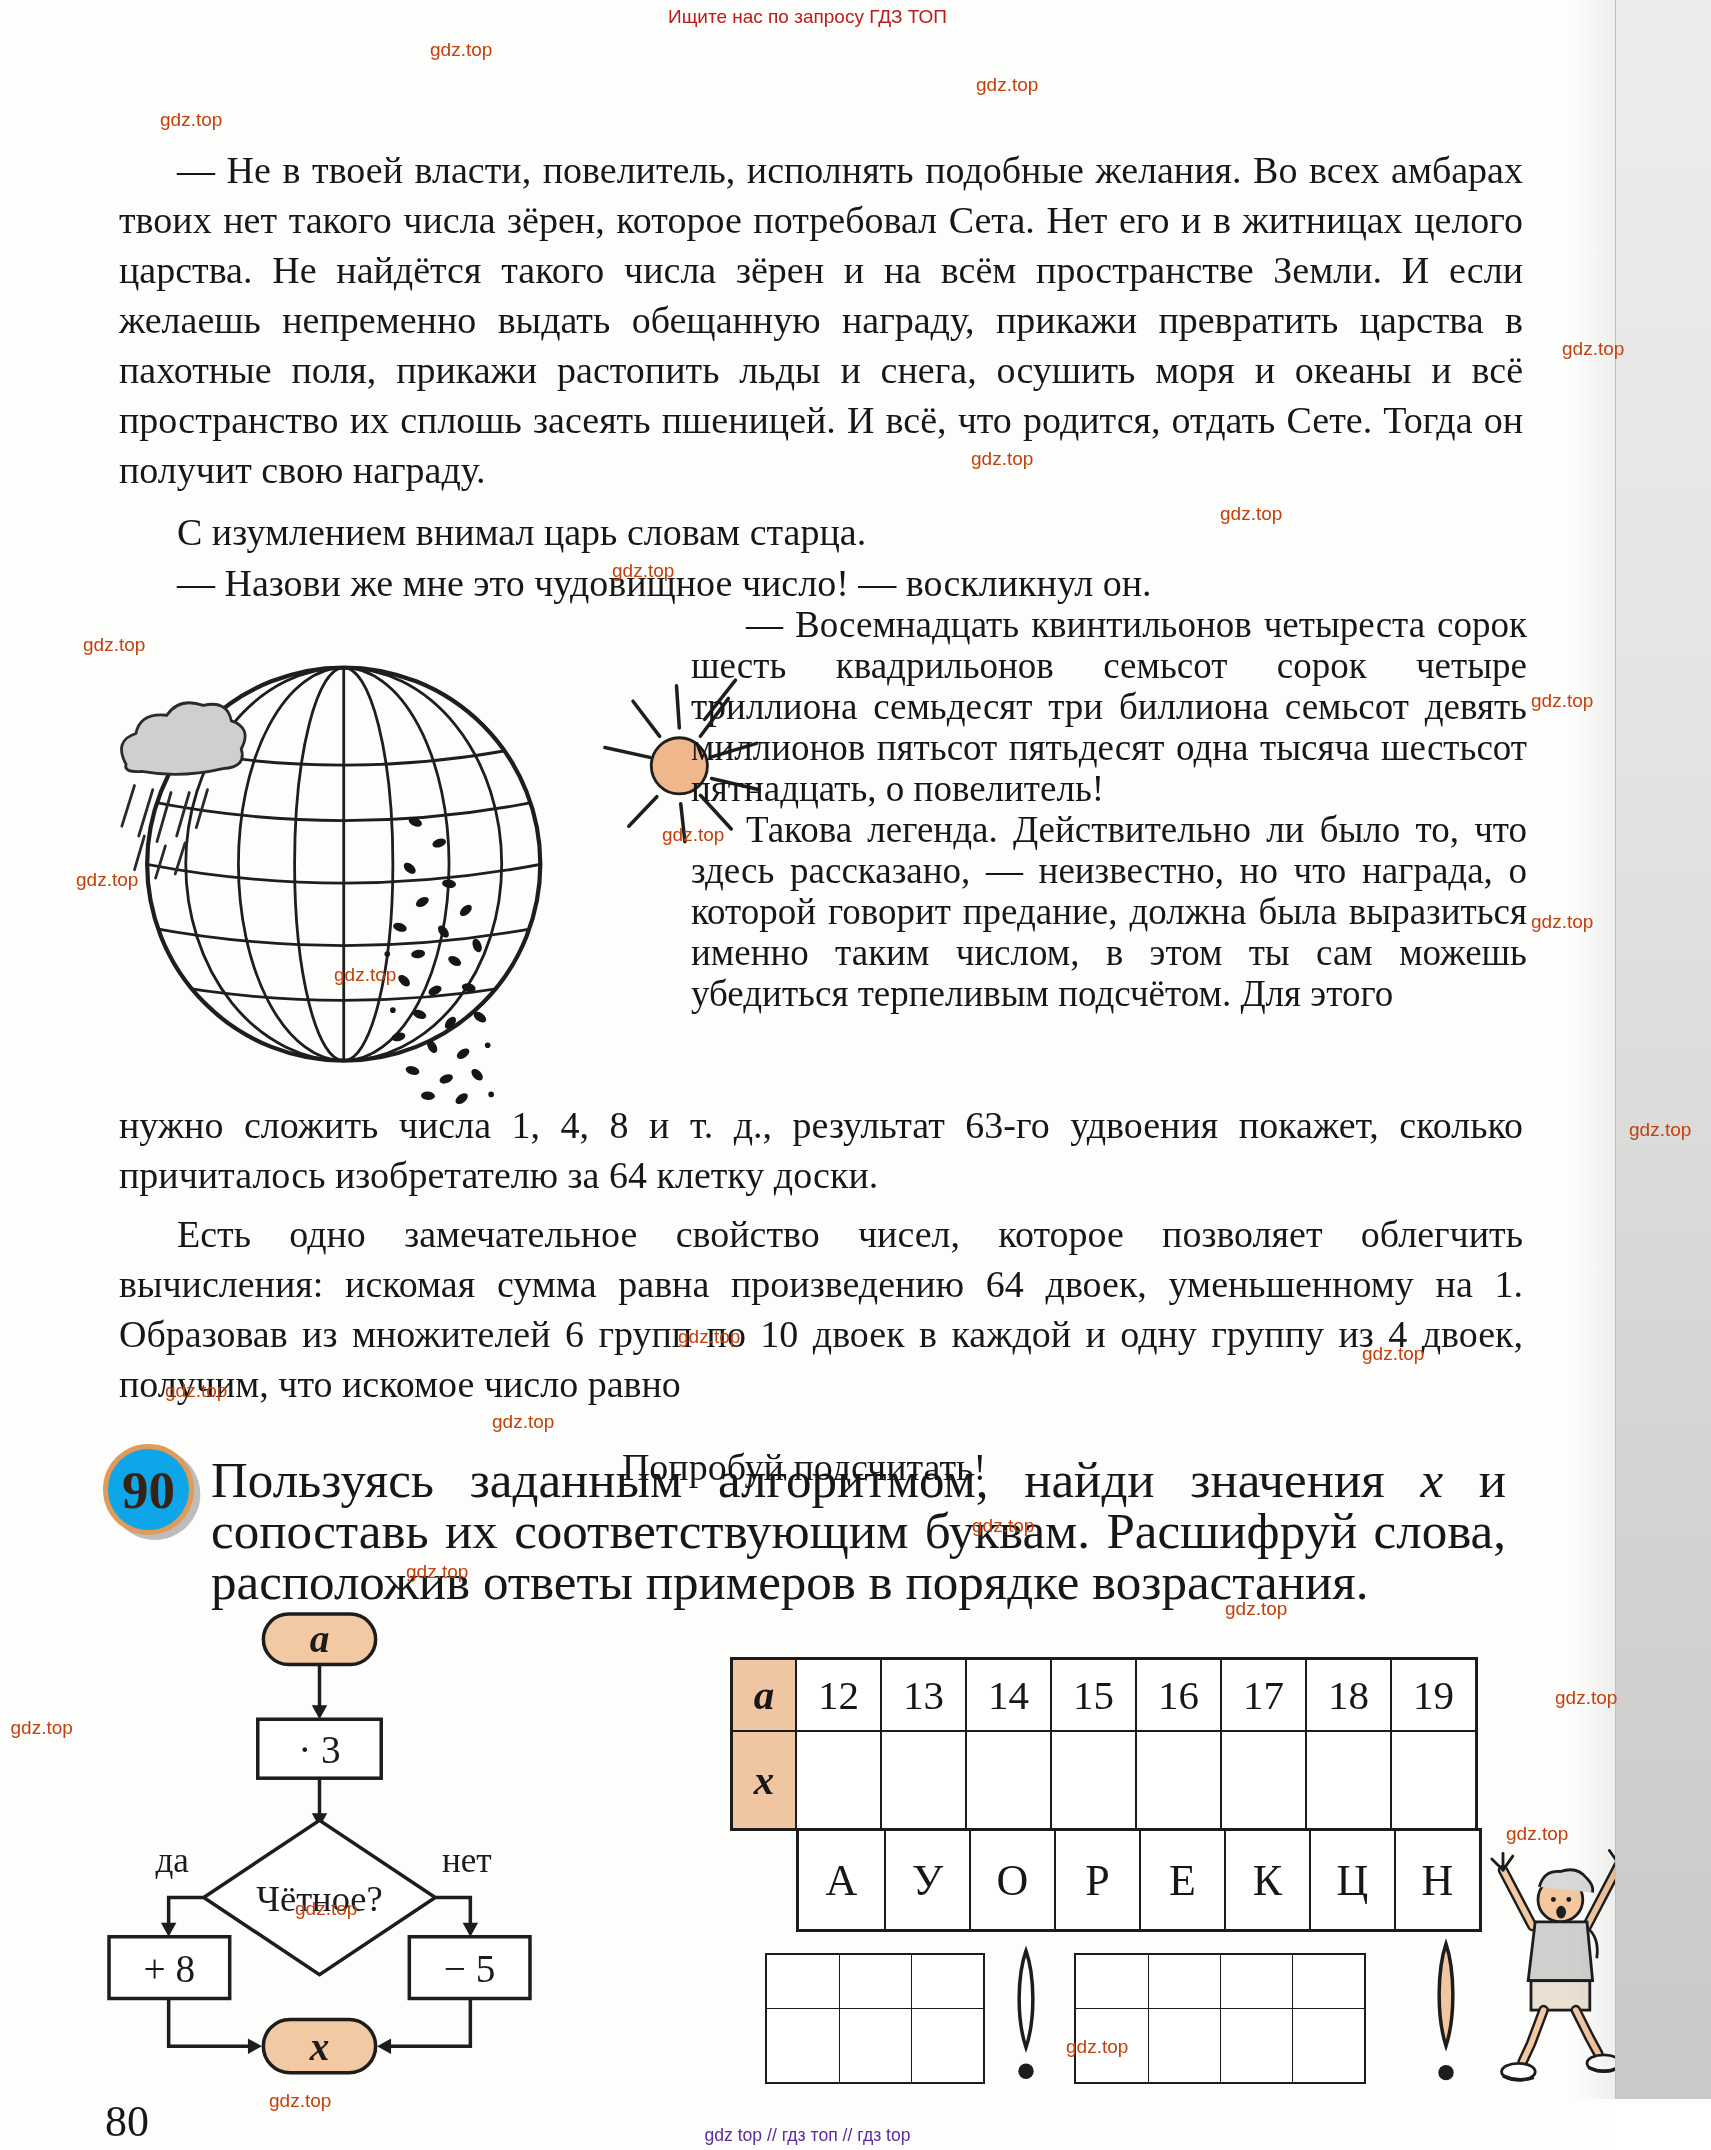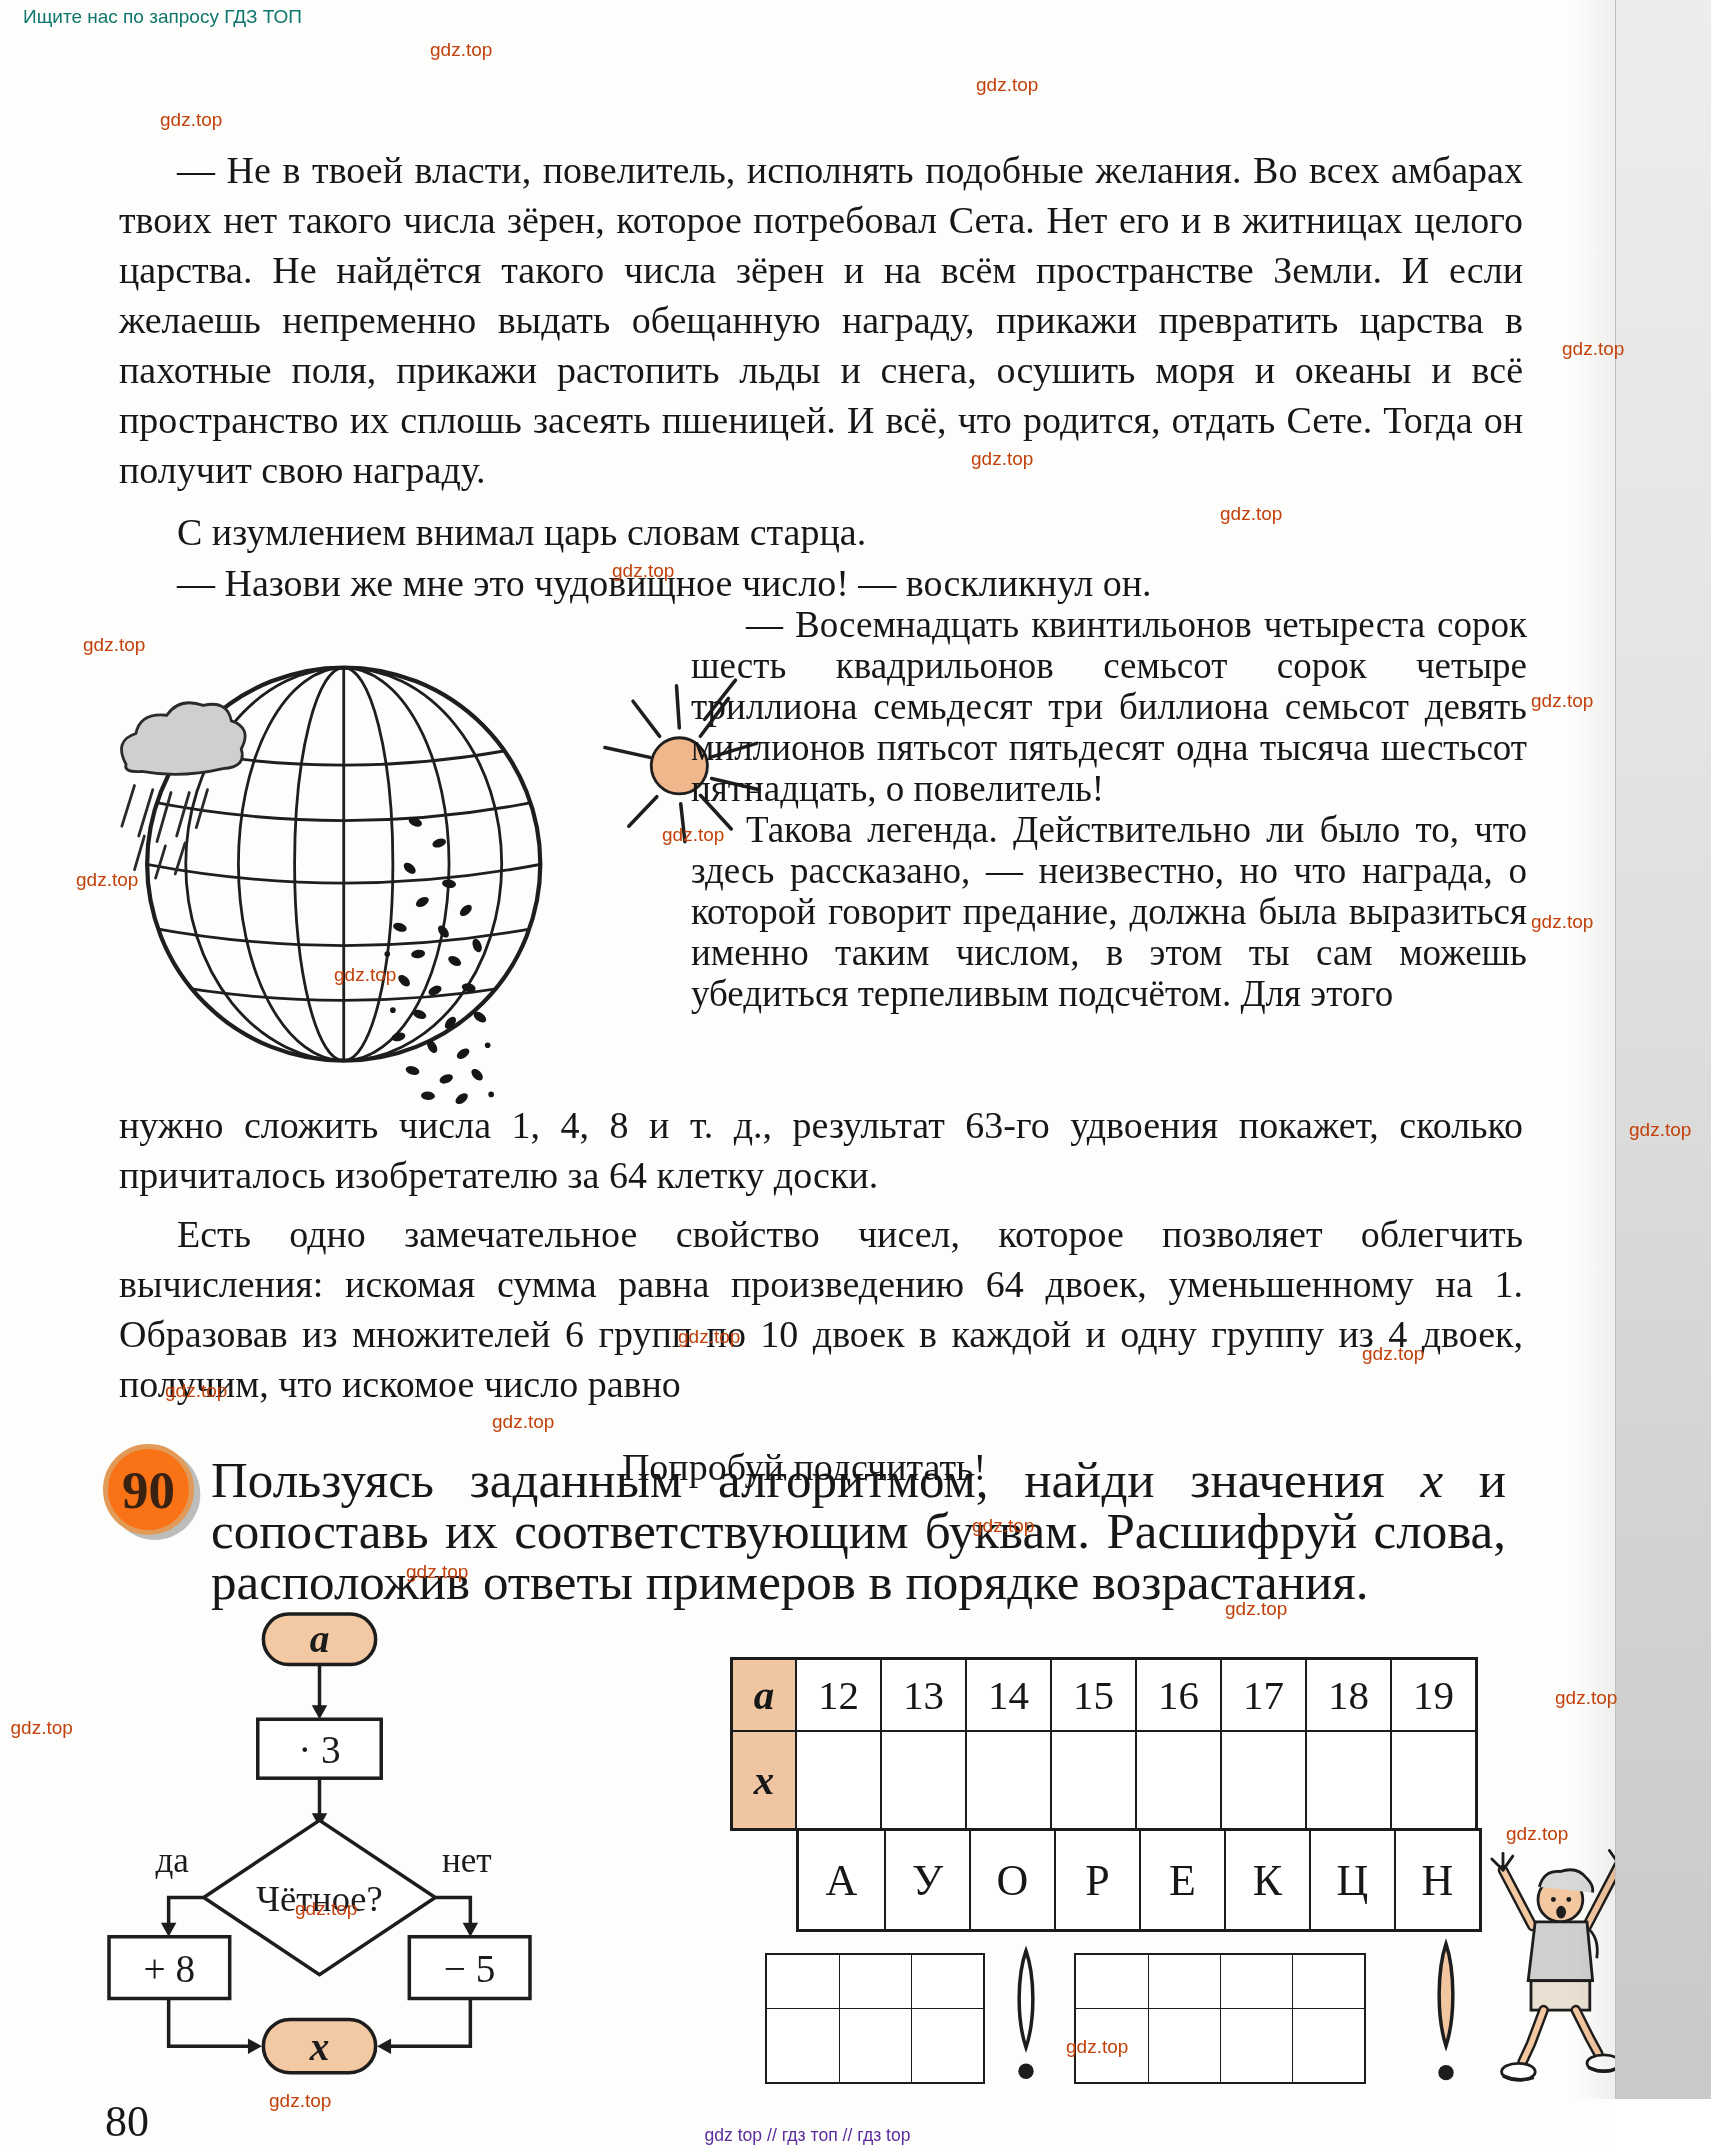--- a/index.html
+++ b/index.html
@@ -4,36 +4,36 @@
 <style>
   html,body{margin:0;padding:0;background:#9a9a98;}
   .screenshot{position:relative;width:1711px;height:2151px;background:#ffffff;overflow:hidden;
     font-family:"Liberation Serif","DejaVu Serif",serif;color:#171717;}
   .page{position:absolute;left:0;top:0;width:1615px;height:2151px;background:#fdfdfb;}
   .page-edge{position:absolute;left:1573px;top:0;width:42px;height:2099px;
     background:linear-gradient(90deg,rgba(0,0,0,0) 0%,rgba(0,0,0,0.06) 100%);}
   .side-strip{position:absolute;left:1615px;top:0;width:96px;height:2099px;
     background:linear-gradient(180deg,#ecedec 0%,#e4e5e3 35%,#d6d6d4 65%,#c9c9c7 100%);
     border-left:1.4px solid #bdbdbb;}
-  .green-header{position:absolute;left:0;top:5.6px;width:1615px;
-    font-family:"Liberation Sans",sans-serif;font-size:19px;color:#0f766e;padding-left:23px;}
+  .green-header{position:absolute;left:0;top:5.6px;width:1615px;text-align:center;
+    font-family:"Liberation Sans",sans-serif;font-size:19px;color:#b91c1c;}
   .para{position:absolute;left:102px;width:1404px;margin:17px;font-size:38px;line-height:50px;
     text-align:justify;text-indent:58px;}
   .p1{top:128px;}
   .p2{top:490px;text-align:left;}
   .p3{top:541px;text-align:left;}
   .rightcol{position:absolute;left:671px;top:604px;width:836px;font-size:37px;line-height:41px;margin-left:20px;}
   .rightcol p{margin:0;text-align:justify;text-indent:55px;}
   .cont{top:1083px;text-indent:0;}
   .p6{top:1192px;}
   .formula{position:absolute;left:102px;top:1380px;width:1404px;text-align:center;
     font-size:39px;letter-spacing:0.7px;}
   .tryit{position:absolute;left:102px;top:1445px;width:1404px;text-align:center;font-size:38px;}
   .badge{position:absolute;left:103px;top:1444px;width:91px;height:91px;border-radius:50%;
-    background:#f97316;border:5.6px solid #e29a58;box-sizing:border-box;
+    background:#0ea5e9;border:5.6px solid #e29a58;box-sizing:border-box;
     box-shadow:6.3px 4.9px 0 rgba(110,110,110,0.45);
     display:flex;align-items:center;justify-content:center;
     font-size:53px;font-weight:bold;color:#3a2212;}
   .task-text{position:absolute;left:211px;top:1455px;width:1295px;margin:0;
     font-size:51px;line-height:51px;text-align:justify;}
   .task-text .xvar{font-style:italic;}
   svg text{font-family:"Liberation Serif","DejaVu Serif",serif;fill:#1b1b1b;}
   .flow{position:absolute;left:102px;top:1611px;}
   .globe{position:absolute;left:98px;top:652px;pointer-events:none;}
   

